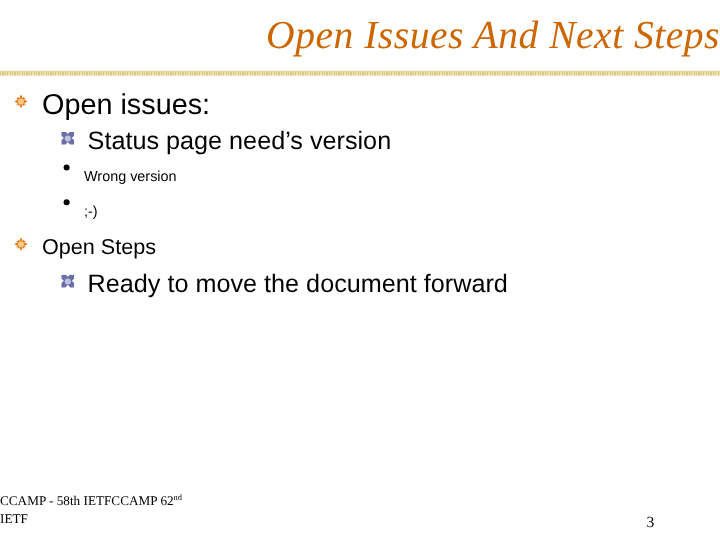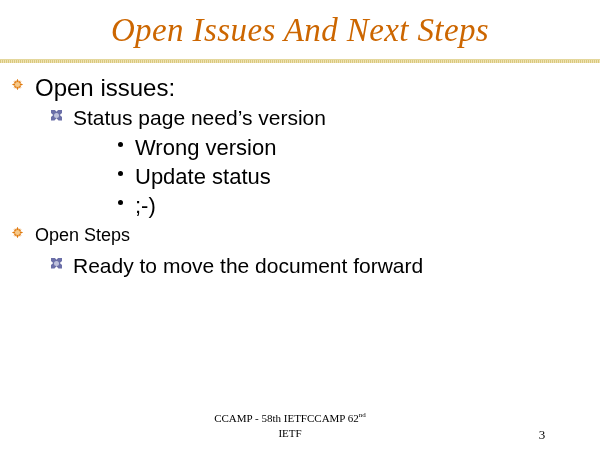--- a/index.html
+++ b/index.html
@@ -15,21 +15,21 @@
     overflow: hidden;
     font-family: "Liberation Sans", sans-serif;
   }
 
   
   .slide-title {
     position: absolute;
     left: 0;
     top: 10px;
     width: 600px;
-    text-align: center;
+    text-align: right;
     font-family: "Liberation Serif", serif;
     font-style: italic;
     font-size: 33px;
     line-height: 40px;
     letter-spacing: 0.4px;
     color: #CC6600;
     white-space: nowrap;
   }
 
   .title-rule {
@@ -149,22 +149,22 @@
     left: 3px;
     top: 3px;
     width: 5px;
     height: 5px;
     background: #BFC2DC;
     border-radius: 50%;
   }
 
   
   .lvl3 {
-    padding-left: 118px;
-    font-size: 22px;
+    padding-left: 53px;
+    font-size: 12px;
     line-height: 29px;
   }
   .lvl3 .marker {
     width: 14px;
     height: 1em;
     margin-right: 3px;
   }
   .dot-black {
     position: absolute;
     left: 0;
@@ -182,21 +182,20 @@
   .gap-ready {
     margin-top: 4px;
   }
 
   
   .footer-center {
     position: absolute;
     left: 0;
     top: 411px;
     width: 580px;
-    text-align: center;
     font-family: "Liberation Serif", serif;
     font-size: 11px;
     line-height: 15px;
     color: #000000;
   }
   .footer-center sup {
     font-size: 7px;
     vertical-align: super;
     line-height: 0;
   }
@@ -237,26 +236,20 @@
       <span class="btext">Status page need’s version</span>
     </div>
 
     <div class="bullet-row lvl3">
       <span class="marker">
         <span class="dot-black"></span>
       </span>
       <span class="btext">Wrong version</span>
     </div>
 
-    <div class="bullet-row lvl3">
-      <span class="marker">
-        <span class="dot-black"></span>
-      </span>
-      <span class="btext">Update status</span>
-    </div>
 
     <div class="bullet-row lvl3">
       <span class="marker">
         <span class="dot-black"></span>
       </span>
       <span class="btext">;-)</span>
     </div>
 
     <div class="bullet-row lvl1 small gap-next">
       <span class="marker">

